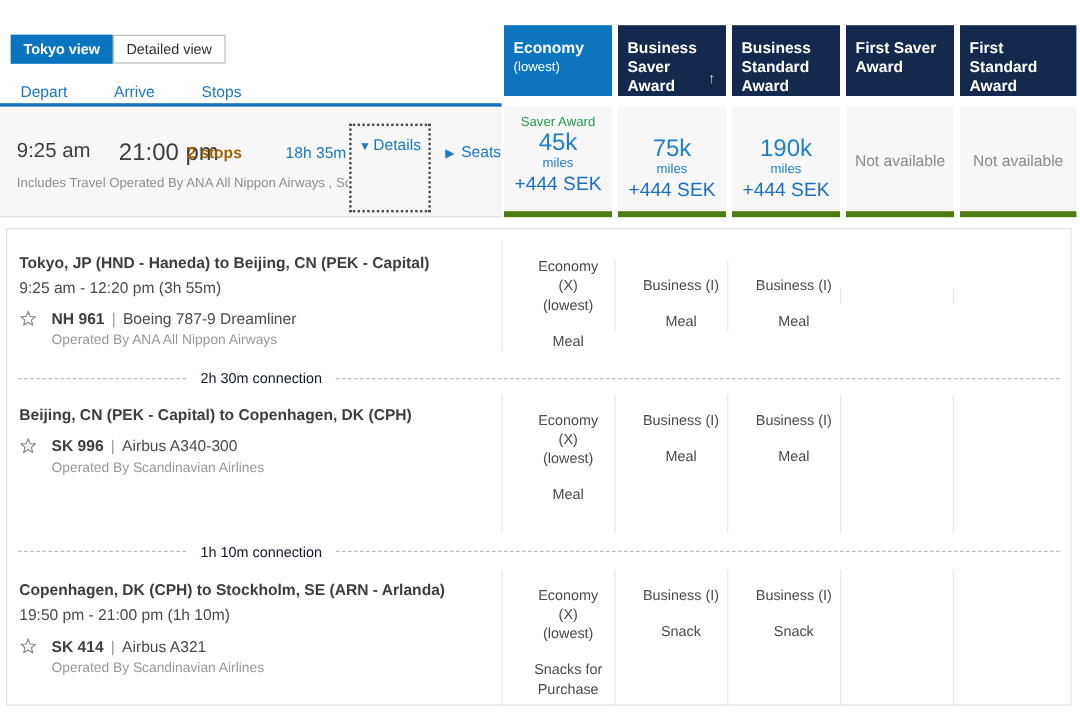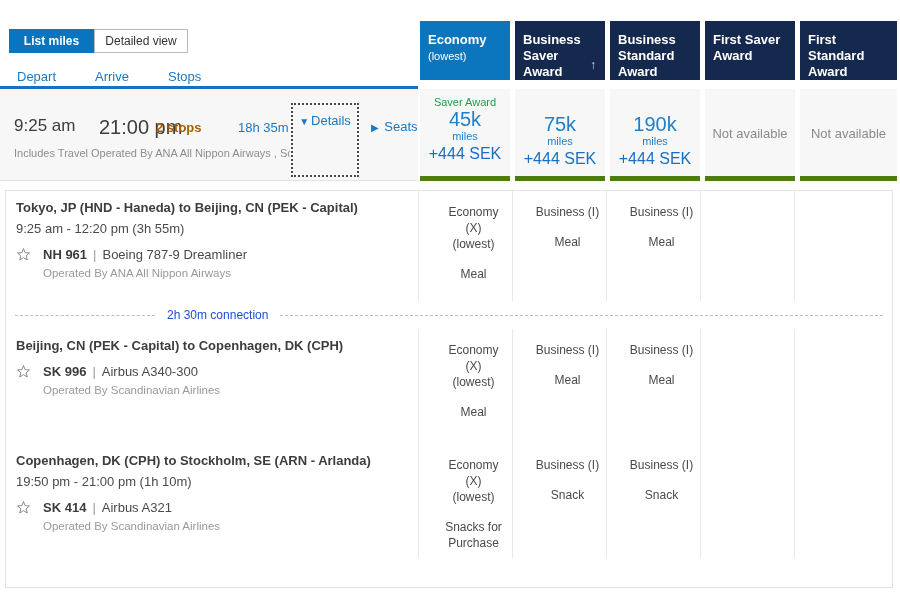--- a/index.html
+++ b/index.html
@@ -47,49 +47,49 @@
   .fc-miles { font-size:20px; color:#1f7fc9; line-height:22px; }
   .fc-unit  { font-size:11px; color:#1f7fc9; line-height:12px; }
   .fc-cash  { font-size:16px; color:#1a6fc2; line-height:20px; margin-top:2px; }
   .fc-pad   { padding-top:24px; }
   .fc-na    { font-size:13px; color:#8a8a8a; padding-top:37px; cursor:default; }
 
   
   .panel { position:absolute; left:5px; top:190px; width:888px; height:398px; background:#fff;
            border:1px solid #e3e3e3; }
   .seg-row { display:flex; width:100%; }
-  .seg-row-1 { height:110px; }
+  .seg-row-1 { height:110px;align-items:center; }
   .seg-row-2 { height:115px; }
   .seg-row-3 { height:114px; }
   .seg-left { width:412px; padding:9px 0 0 10px; }
   .seg-cell { width:94px; border-left:1px solid #e8e8e8; text-align:center; padding:13px 4px 0 20px;
               font-size:12px; color:#4a4a4a; line-height:16px; }
   .seg-cell:last-child { width:98px; }
   .seg-amenity { margin-top:14px; }
   .seg-route { font-size:13px; font-weight:bold; color:#3d3d3d; }
   .seg-times { font-size:13px; color:#4a4a4a; margin-top:6px; }
   .seg-flightline { margin-top:11px; font-size:13px; color:#4a4a4a; display:flex; align-items:center; }
   .seg-flightline .star { margin-right:12px; display:inline-flex; }
   .seg-fno { font-weight:bold; color:#3d3d3d; }
   .seg-pipe { color:#999; margin:0 6px; }
   .seg-operated { font-size:11.5px; color:#999; margin:5px 0 0 27px; }
   .conn-row { display:flex; align-items:center; padding:0 9px; }
   .conn-row-1 { height:28px; }
   .conn-row-2 { height:31px; }
   .dash { border-top:1px dashed #bdbdbd; height:0; }
   .dash-l { width:140px; }
   .dash-r { flex:1; }
-  .conn-text { font-size:12px; color:#1d4ed8; margin:0 12px; white-space:nowrap; }
+  .conn-text { font-size:12px; color:#0f172a; margin:0 12px; white-space:nowrap; }
 </style>
 </head>
 <body>
 
 <div class="stage">
 
-  <div class="tab tab-list">List miles</div>
+  <div class="tab tab-list">Tokyo view</div>
   <div class="tab tab-detailed">Detailed view</div>
 
   <div class="rescol" style="left:17px;">Depart</div>
   <div class="rescol" style="left:95px;">Arrive</div>
   <div class="rescol" style="left:168px;">Stops</div>
   <div class="rescol" style="left:237px;margin-top:20px;">Duration</div>
   <div class="blue-underline"></div>
 
   <div class="farehead fh-economy" style="left:420px; width:90px;">
     <span>Economy</span>
@@ -208,20 +208,25 @@
         <div class="seg-amenity">Meal</div>
       </div>
       <div class="seg-cell">
         <div>Business (I)</div>
         <div class="seg-amenity">Meal</div>
       </div>
       <div class="seg-cell"></div>
       <div class="seg-cell"></div>
     </div>
 
+    <div class="conn-row conn-row-2">
+      <div class="dash dash-l"></div>
+      <div class="conn-text">1h 10m connection</div>
+      <div class="dash dash-r"></div>
+    </div>
 
     <div class="seg-row seg-row-3">
       <div class="seg-left">
         <div class="seg-route">Copenhagen, DK (CPH) to Stockholm, SE (ARN - Arlanda)</div>
         <div class="seg-times">19:50 pm - 21:00 pm (1h 10m)</div>
         <div class="seg-flightline">
           <span class="star">
             <svg width="15" height="15" viewBox="0 0 24 24">
                 <path d="M12 2.5l2.6 6.6 7 .4-5.4 4.5 1.8 6.8L12 17l-6 3.8 1.8-6.8L2.4 9.5l7-.4z" fill="none" stroke="#8a8a8a" stroke-width="1.6" stroke-linejoin="round"></path>
               </svg>

